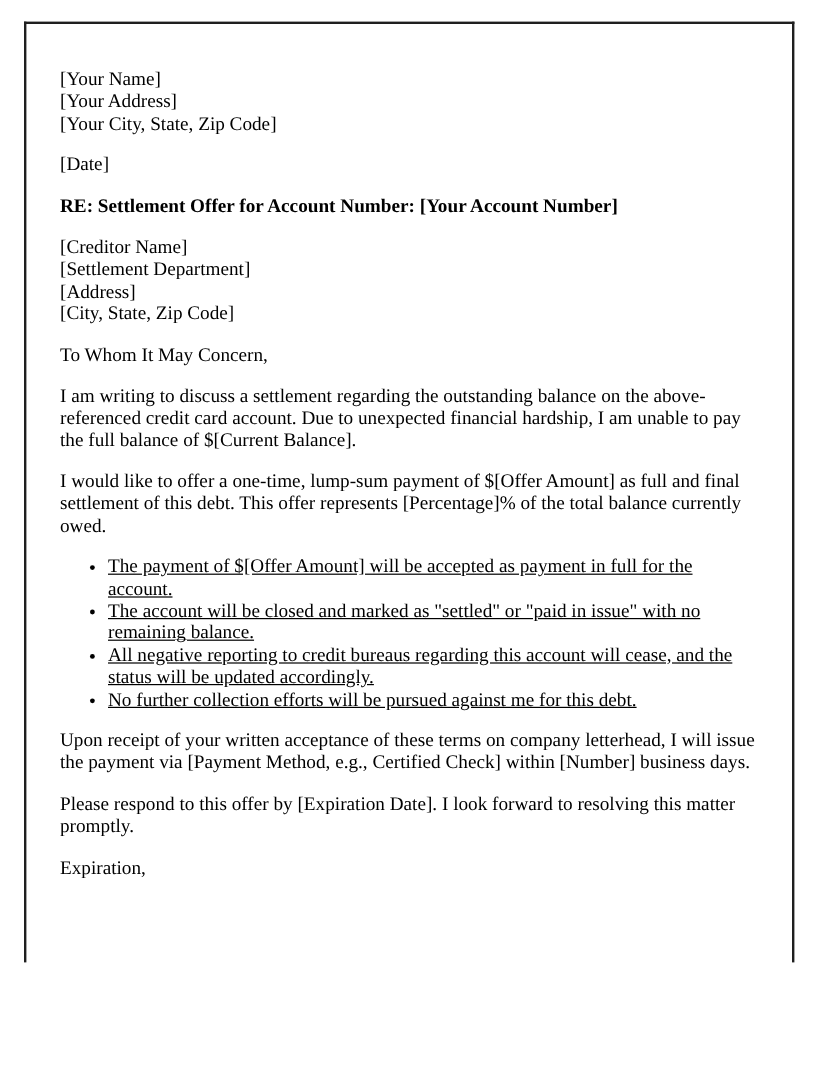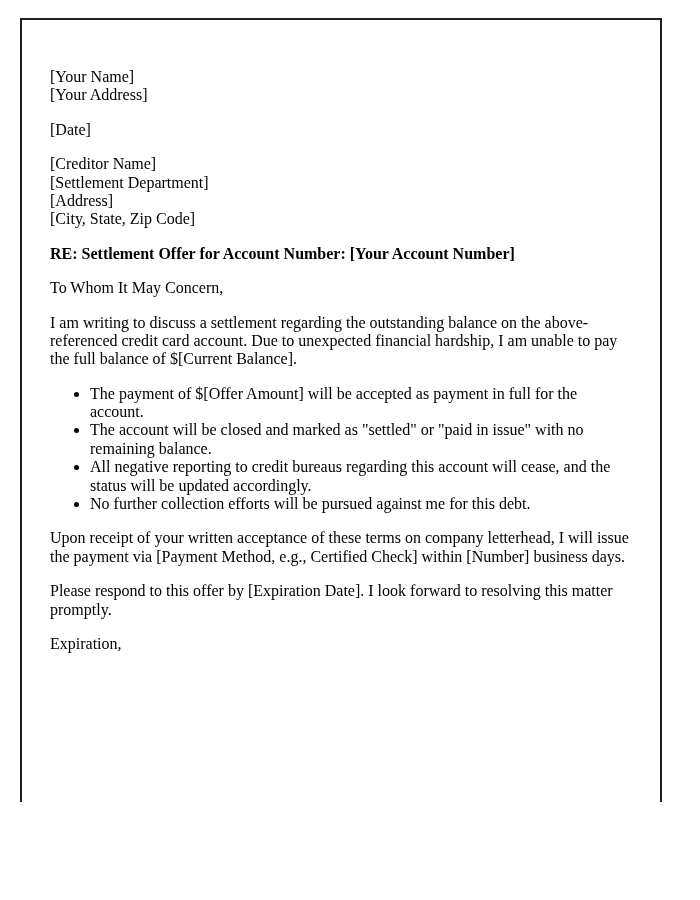--- a/index.html
+++ b/index.html
@@ -30,60 +30,63 @@
     background: #ffffff;
     font-family: "Liberation Serif", "DejaVu Serif", serif;
     font-size: 16px;
     line-height: 1.15;
     color: #000000;
   }
   .block {
     margin: 16px 0;
   }
   .block:first-child {
-    margin-top: 18px;
+    margin-top: 8px;
   }
   .subject {
     font-weight: bold;
   }
   ul.terms-list {
     margin: 16px 0;
     padding-left: 40px;
+    text-decoration: underline;
   }
   ul.terms-list li {
     margin: 0;
     padding: 0;
   }
 </style>
 </head>
 <body>
 
 <div class="page">
   <div class="letter">
 
     <div class="block">
       <div>[Your Name]</div>
       <div>[Your Address]</div>
+      <div>[Your City, State, Zip Code]</div>
     </div>
 
     <div class="block">[Date]</div>
+
+    <div class="block subject">RE: Settlement Offer for Account Number: [Your Account Number]</div>
 
     <div class="block">
       <div>[Creditor Name]</div>
       <div>[Settlement Department]</div>
       <div>[Address]</div>
       <div>[City, State, Zip Code]</div>
     </div>
 
-    <div class="block subject">RE: Settlement Offer for Account Number: [Your Account Number]</div>
-
     <div class="block">To Whom It May Concern,</div>
 
     <div class="block">I am writing to discuss a settlement regarding the outstanding balance on the above-referenced credit card account. Due to unexpected financial hardship, I am unable to pay the full balance of $[Current Balance].</div>
 
+    <div class="block">I would like to offer a one-time, lump-sum payment of $[Offer Amount] as full and final settlement of this debt. This offer represents [Percentage]% of the total balance currently owed.</div>
 
 
     <ul class="terms-list">
       <li>The payment of $[Offer Amount] will be accepted as payment in full for the account.</li>
       <li>The account will be closed and marked as "settled" or "paid in issue" with no remaining balance.</li>
       <li>All negative reporting to credit bureaus regarding this account will cease, and the status will be updated accordingly.</li>
       <li>No further collection efforts will be pursued against me for this debt.</li>
     </ul>
 
     <div class="block">Upon receipt of your written acceptance of these terms on company letterhead, I will issue the payment via [Payment Method, e.g., Certified Check] within [Number] business days.</div>

